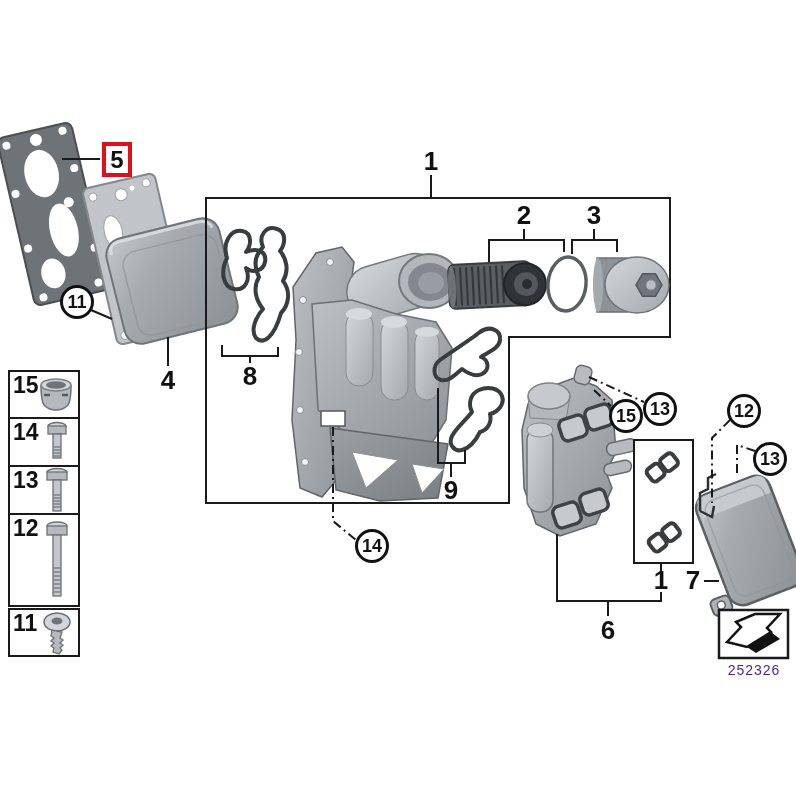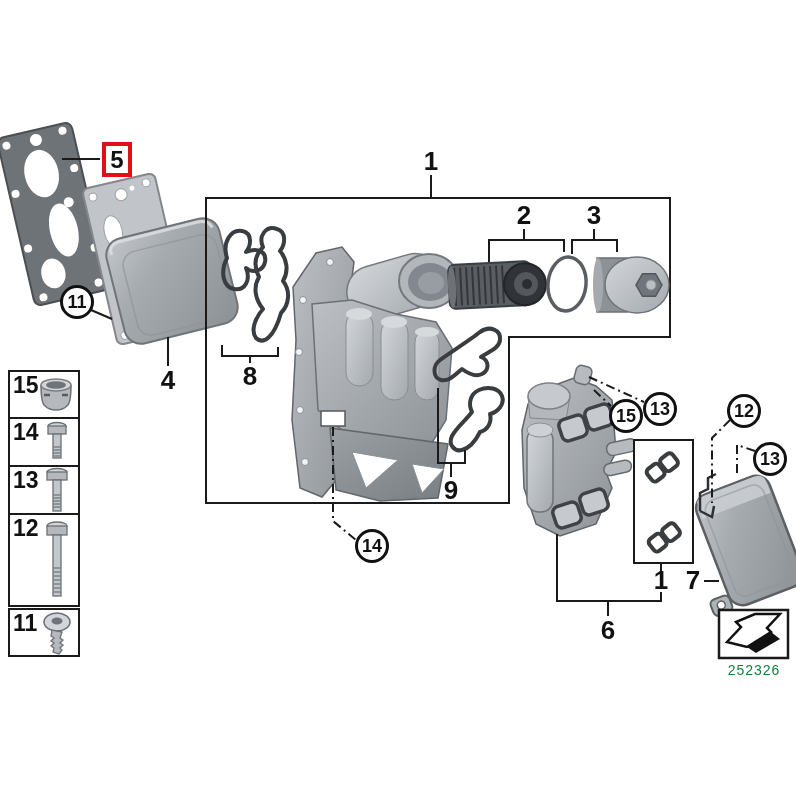--- a/index.html
+++ b/index.html
@@ -33,21 +33,21 @@
   .ptnum{
     position:absolute;left:3px;top:2px;font-weight:700;font-size:23px;color:#111;line-height:1;
   }
   .ptrow svg{position:absolute;right:1px;top:50%;transform:translateY(-50%);}
   .single-row{
     position:absolute;left:8px;top:608px;width:72px;height:49px;
     border:2px solid #1a1a1a;background:#fff;box-sizing:border-box;
   }
   .docnum{
     position:absolute;transform:translate(-50%,-50%);
-    font-size:14px;color:#15803d;letter-spacing:1px;font-weight:400;
+    font-size:14px;color:#4c1d95;letter-spacing:1px;font-weight:400;
   }
 </style>
 </head>
 <body>
 
 <div id="stage">
 
 <svg id="partsvg" width="796" height="796" viewBox="0 0 796 796">
   <defs>
     <linearGradient id="gLight" x1="0" y1="0" x2="1" y2="1">

